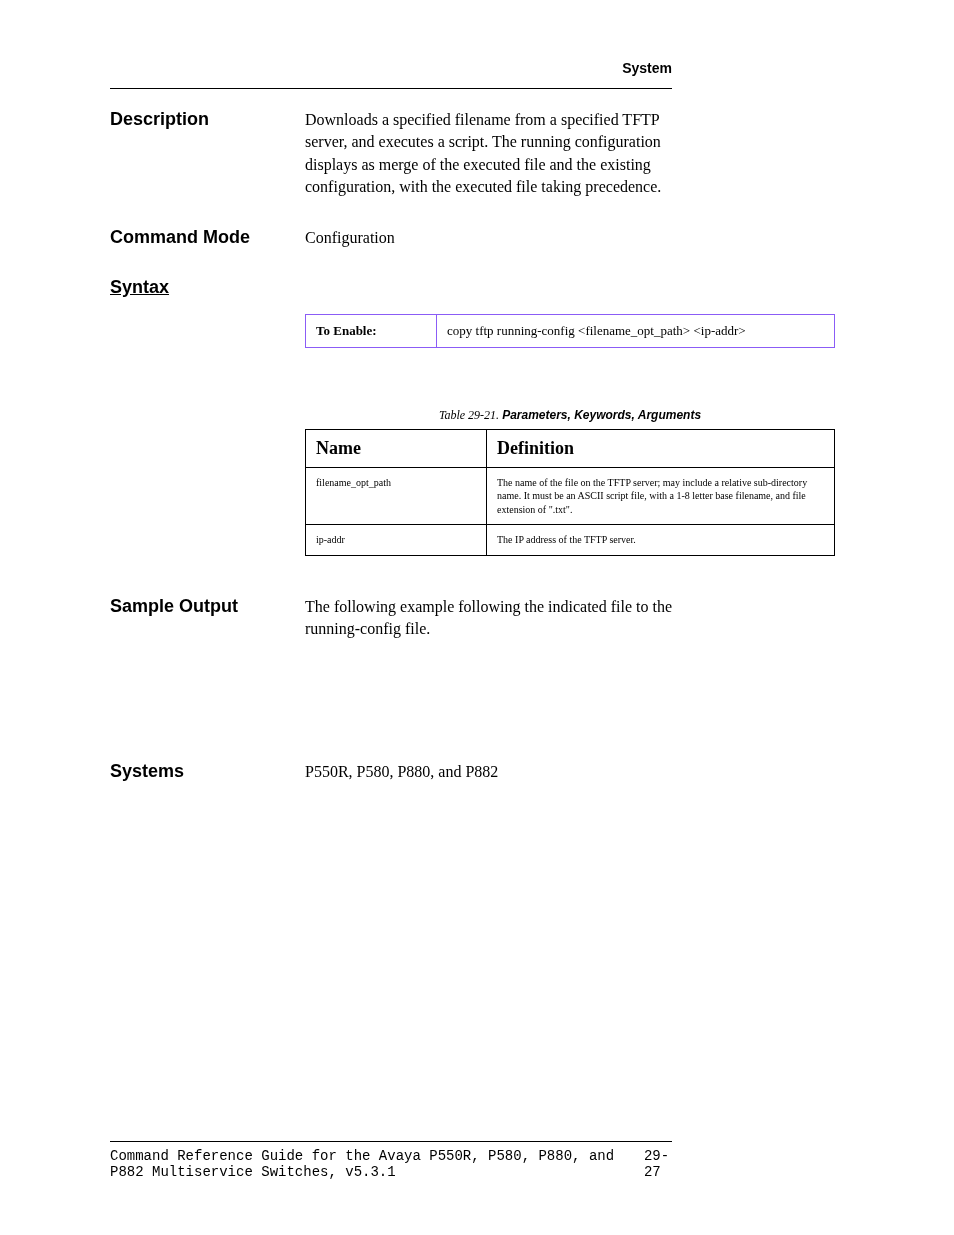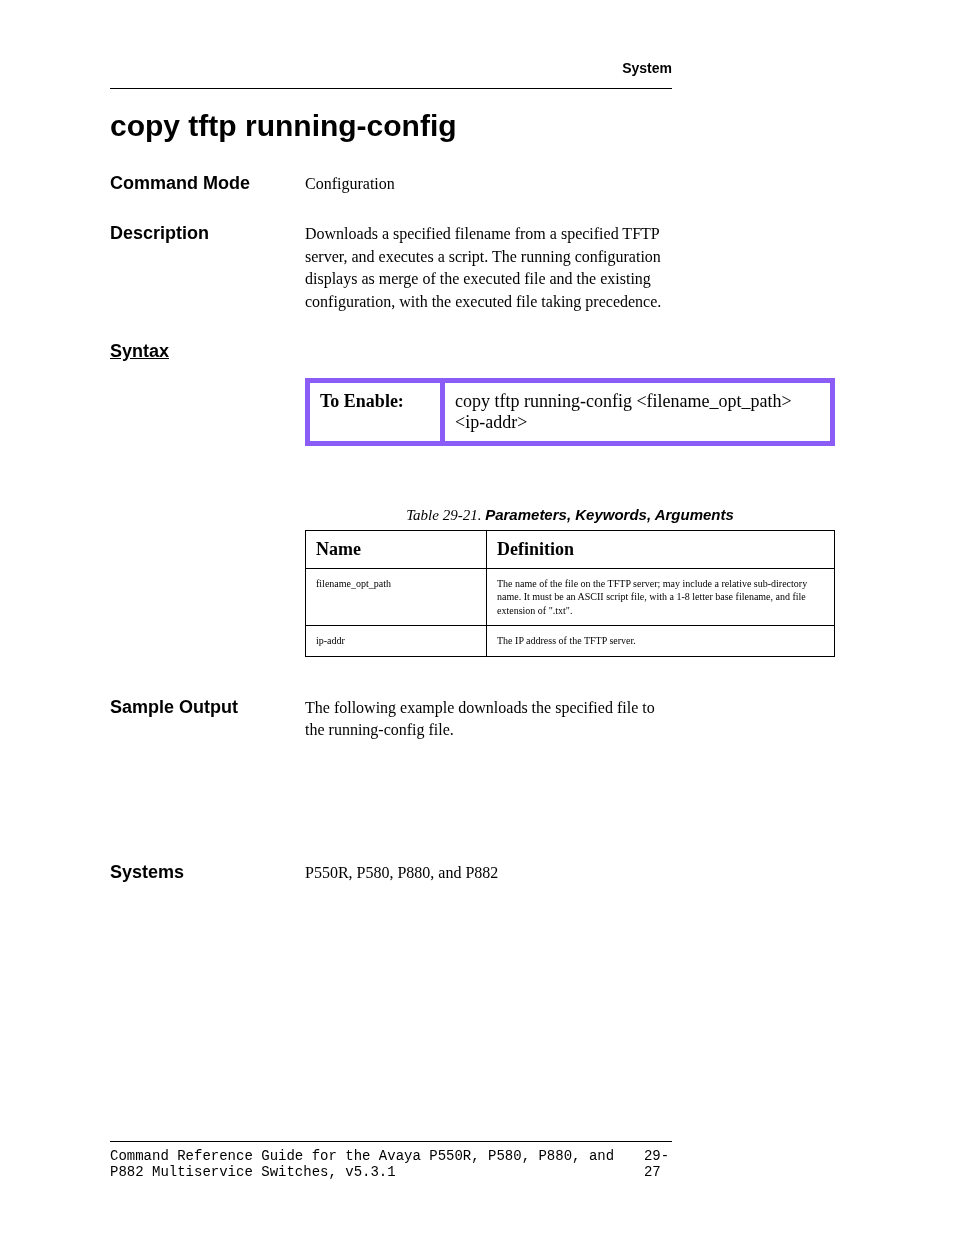--- a/index.html
+++ b/index.html
@@ -51,35 +51,35 @@
     font-size: 16px;
     line-height: 1.4;
   }
   .syntax-table {
     border-collapse: collapse;
     margin-left: 195px;
     margin-bottom: 60px;
     width: 530px;
   }
   .syntax-table td {
-    border: 5px solid #8b5cf6;
+    border: 1px solid #8b5cf6;
     padding: 8px 10px;
     vertical-align: top;
-    font-size: 18px;
+    font-size: 13px;
   }
   .syntax-table td:first-child {
     font-weight: bold;
     width: 110px;
     font-family: Georgia, 'Times New Roman', serif;
   }
   .table-caption {
     text-align: center;
     font-style: italic;
     font-family: Georgia, 'Times New Roman', serif;
-    font-size: 15px;
+    font-size: 12px;
     margin-left: 195px;
     width: 530px;
     margin-bottom: 6px;
   }
   .table-caption .bold {
     font-family: Arial, Helvetica, sans-serif;
     font-weight: bold;
     font-style: italic;
   }
   .params-table {
@@ -125,30 +125,29 @@
   }
 </style>
 </head>
 <body>
 
 <div class="page">
 
   <div class="header-label">System</div>
   <div class="rule-top"></div>
 
-  <h1 class="title">copy tftp running-config</h1>
+
+  <div class="row">
+    <div class="label-col">Description</div>
+    <div class="value-col">Downloads a specified filename from a specified TFTP server, and executes a script. The running configuration displays as merge of the executed file and the existing configuration, with the executed file taking precedence.</div>
+  </div>
 
   <div class="row">
     <div class="label-col">Command Mode</div>
     <div class="value-col">Configuration</div>
-  </div>
-
-  <div class="row">
-    <div class="label-col">Description</div>
-    <div class="value-col">Downloads a specified filename from a specified TFTP server, and executes a script. The running configuration displays as merge of the executed file and the existing configuration, with the executed file taking precedence.</div>
   </div>
 
   <div class="row" style="margin-bottom:16px;text-decoration:underline;">
     <div class="label-col">Syntax</div>
     <div class="value-col"></div>
   </div>
 
   <table class="syntax-table">
     <tbody>
         <tr>
@@ -174,21 +173,21 @@
     </tr>
     <tr>
       <td>ip-addr</td>
       <td>The IP address of the TFTP server.</td>
     </tr>
   </tbody>
     </table>
 
   <div class="row">
     <div class="label-col">Sample Output</div>
-    <div class="value-col">The following example downloads the specified file to the running-config file.</div>
+    <div class="value-col">The following example following the indicated file to the running-config file.</div>
   </div>
 
   <div class="row" style="margin-top:120px;">
     <div class="label-col">Systems</div>
     <div class="value-col">P550R, P580, P880, and P882</div>
   </div>
 
   <div class="footer">
     <div class="footer-rule"></div>
     <div class="footer-line">

